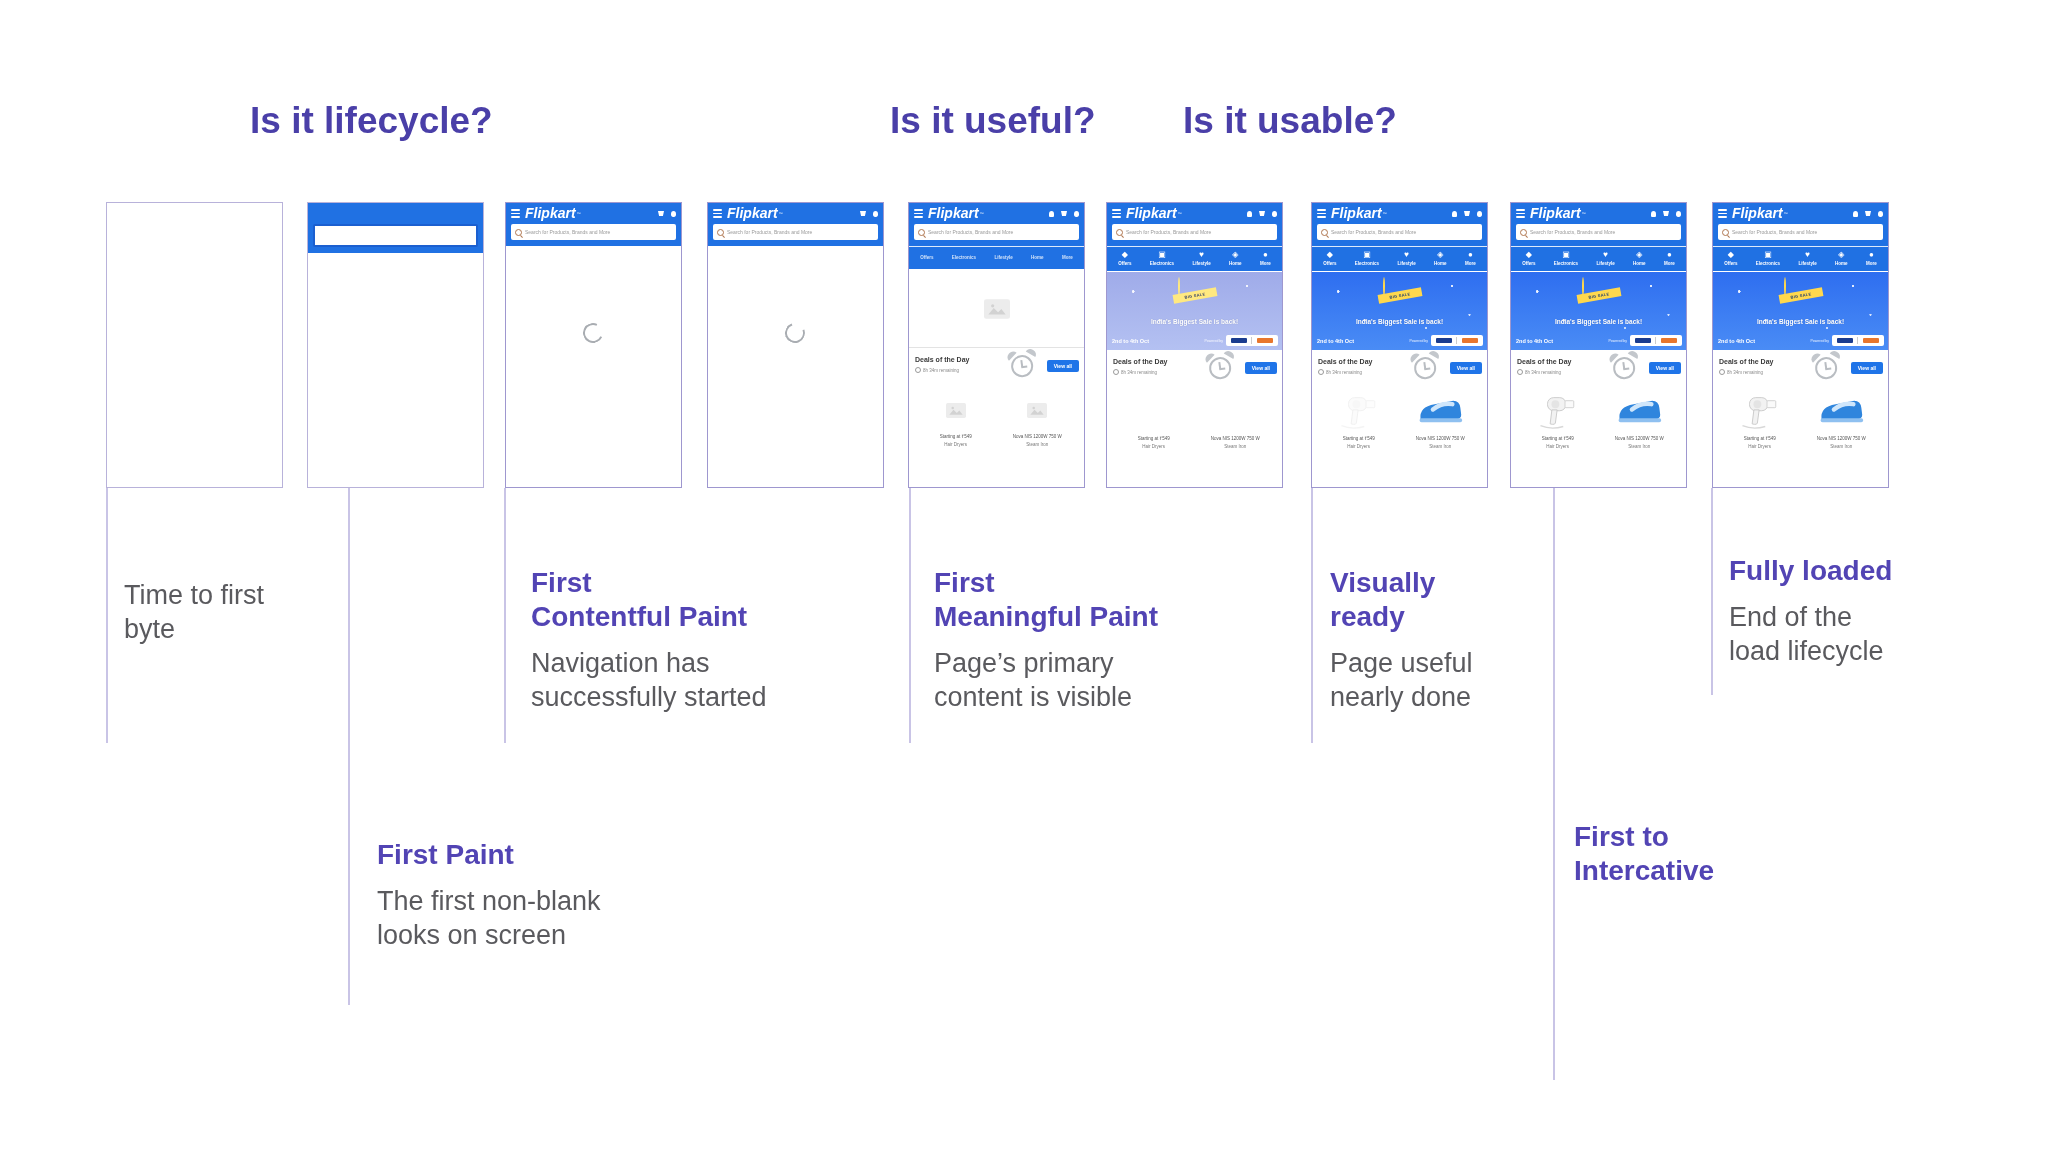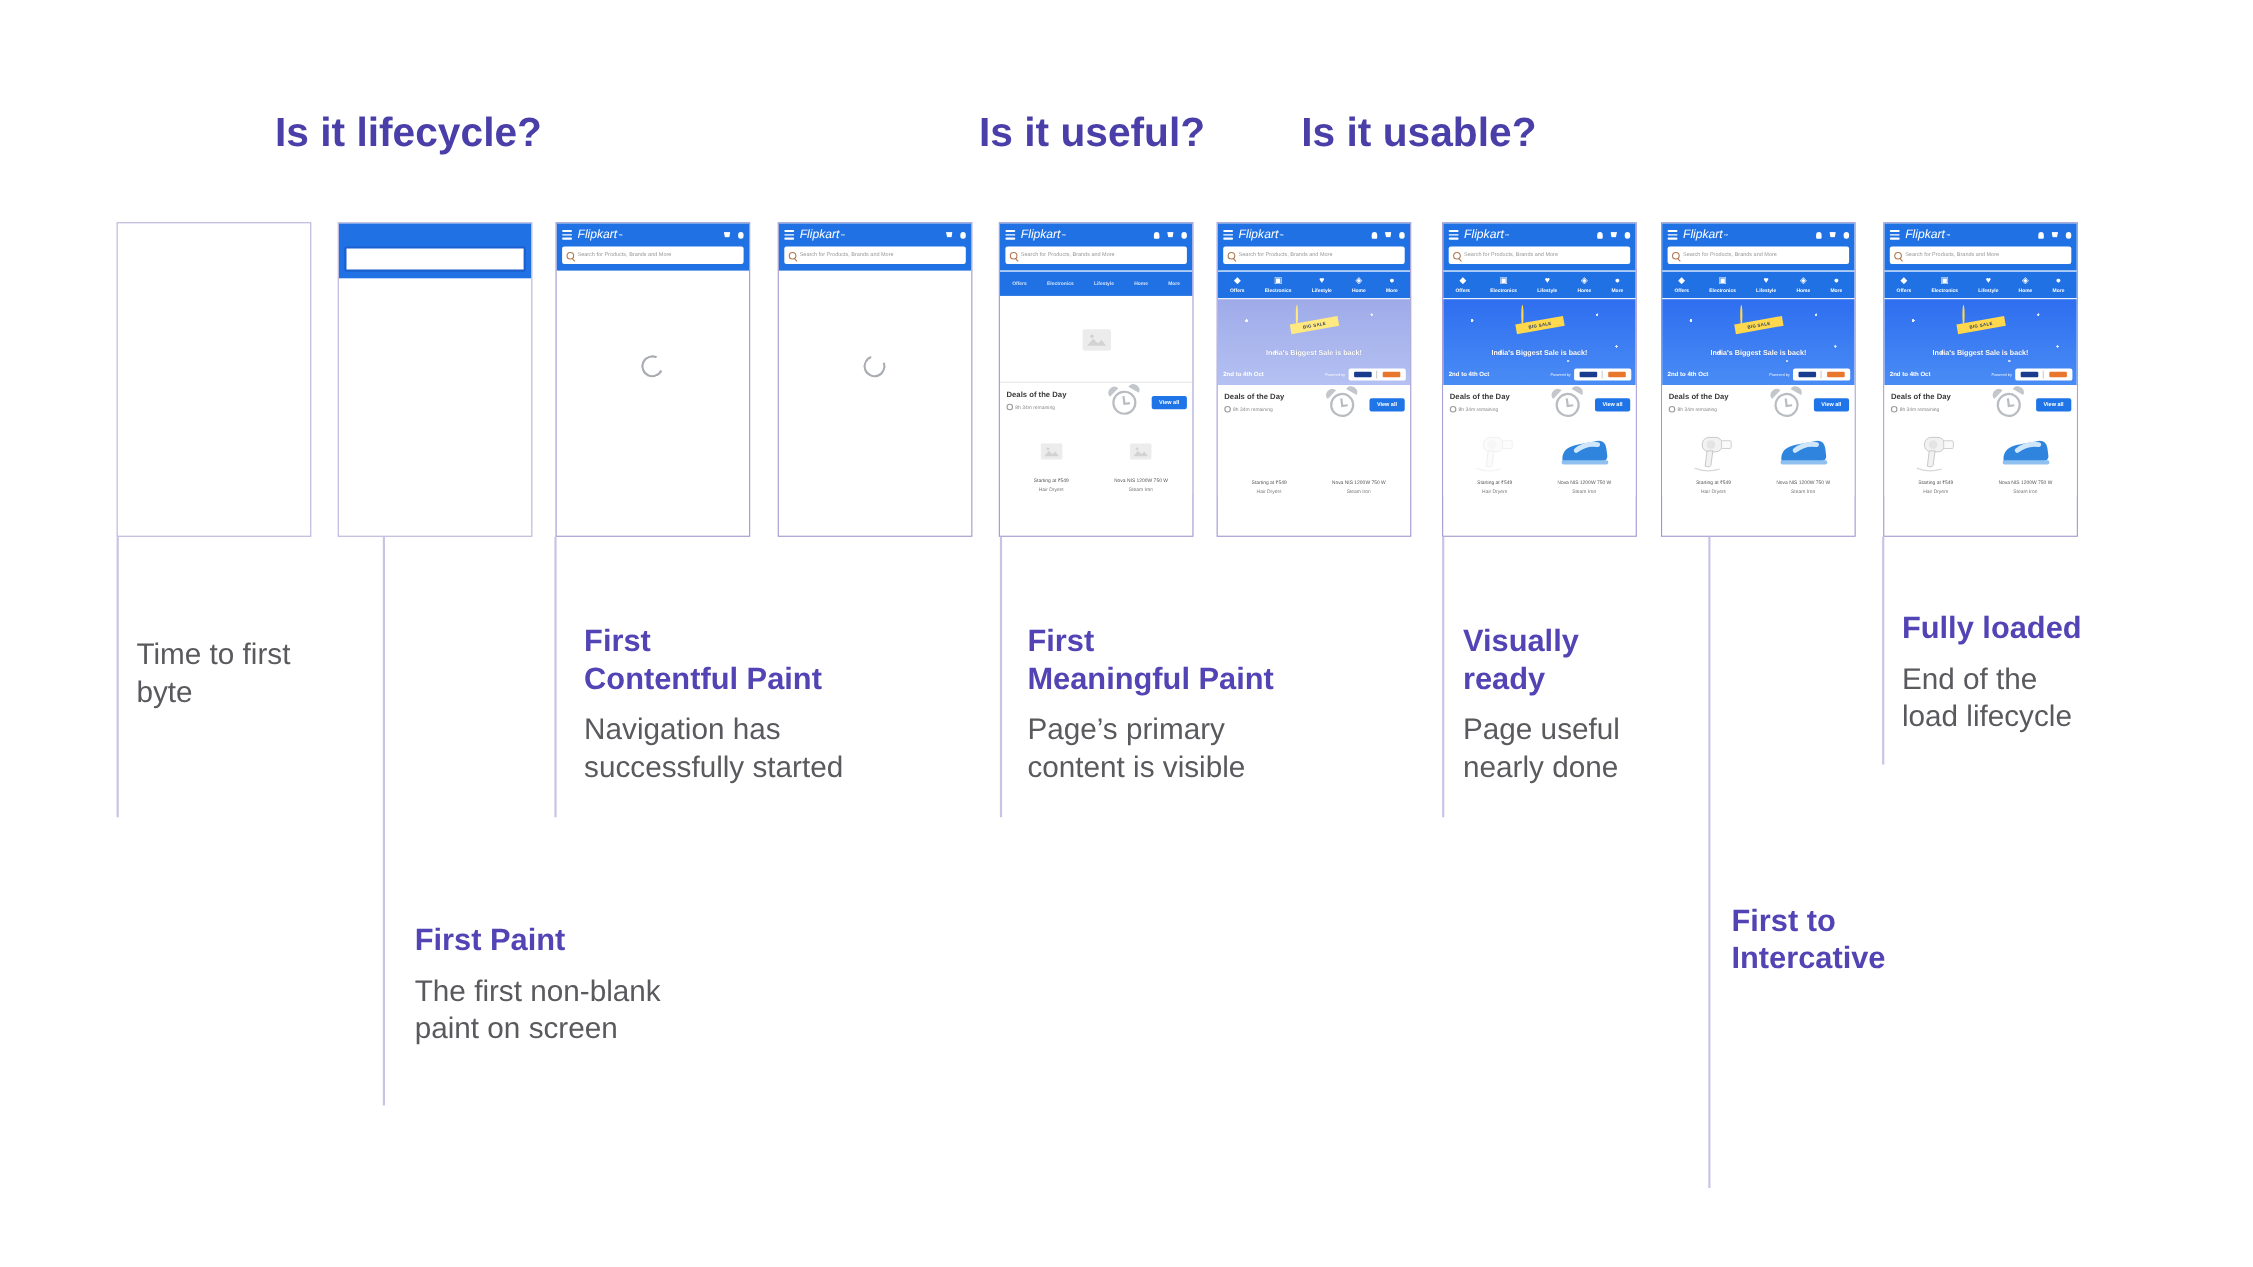--- a/index.html
+++ b/index.html
@@ -25,21 +25,21 @@
          border:1px solid #9e97cf;box-sizing:border-box;overflow:hidden;}
   .frame.light{border-color:#b8b2da;}
   .fp1{left:106px;} .fp2{left:307px;} .fp3{left:505px;} .fp4{left:707px;} .fp5{left:908px;}
   .fp6{left:1106px;} .fp7{left:1311px;} .fp8{left:1510px;} .fp9{left:1712px;}
 
   
   .ph-header{background:#2071e3;padding:4px 5px 6px;}
   .ph-row1{display:flex;align-items:center;height:13px;}
   .ph-burger{width:9px;display:flex;flex-direction:column;gap:2px;margin-right:5px;}
   .ph-burger i{display:block;height:1.4px;background:#fff;border-radius:1px;}
-  .ph-logo{color:#fff;font-style:italic;font-weight:400;font-size:11px;line-height:9px;}
+  .ph-logo{color:#fff;font-style:italic;font-weight:700;font-size:14px;line-height:9px;}
   .ph-tm{color:#fff;font-size:4px;vertical-align:top;margin-left:1px;}
   .ph-hicons{margin-left:auto;display:flex;align-items:center;gap:7px;}
   .hic{display:block;}
   .hic-bell{width:5px;height:6px;background:#fff;border-radius:50% 50% 20% 20%;}
   .hic-cart{width:6px;height:5px;background:#fff;clip-path:polygon(0 0,100% 0,82% 100%,18% 100%);}
   .hic-user{width:5px;height:6px;background:#fff;border-radius:50% 50% 45% 45%;}
   .ph-search{margin-top:4px;height:16px;background:#fff;border-radius:2px;display:flex;align-items:center;
              padding:0 4px;gap:3px;overflow:hidden;}
   .ph-mag{position:relative;width:5px;height:5px;border:1px solid #b0764f;border-radius:50%;flex:none;}
   .ph-mag::after{content:"";position:absolute;right:-2px;bottom:-2px;width:3px;height:1px;background:#b0764f;transform:rotate(45deg);}
@@ -742,21 +742,21 @@
   <i class="vline" style="left:1553px;top:488px;height:592px"></i>
   <i class="vline" style="left:1711px;top:488px;height:207px"></i>
 
   <div class="mlabel" style="left:124px;top:566px">
     <div class="m-desc">Time to first
 byte</div>
   </div>
   <div class="mlabel" style="left:377px;top:838px">
     <div class="m-title">First Paint</div>
     <div class="m-desc">The first non-blank
-paint on screen</div>
+looks on screen</div>
   </div>
   <div class="mlabel" style="left:531px;top:566px">
     <div class="m-title">First
 Contentful Paint</div>
     <div class="m-desc">Navigation has
 successfully started</div>
   </div>
   <div class="mlabel" style="left:934px;top:566px">
     <div class="m-title">First
 Meaningful Paint</div>

